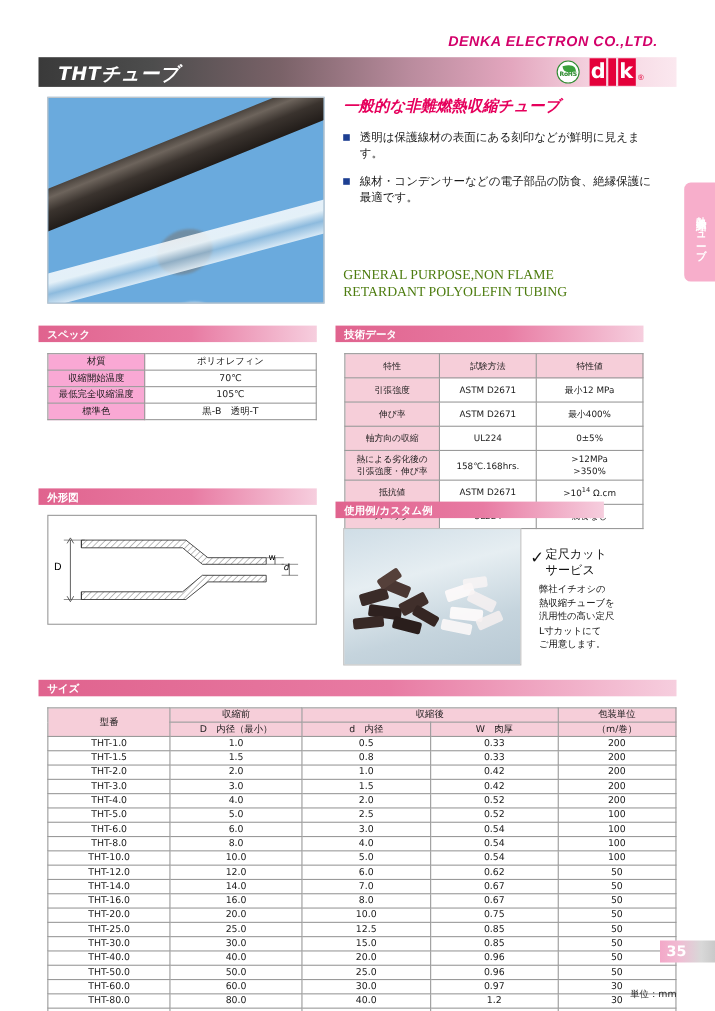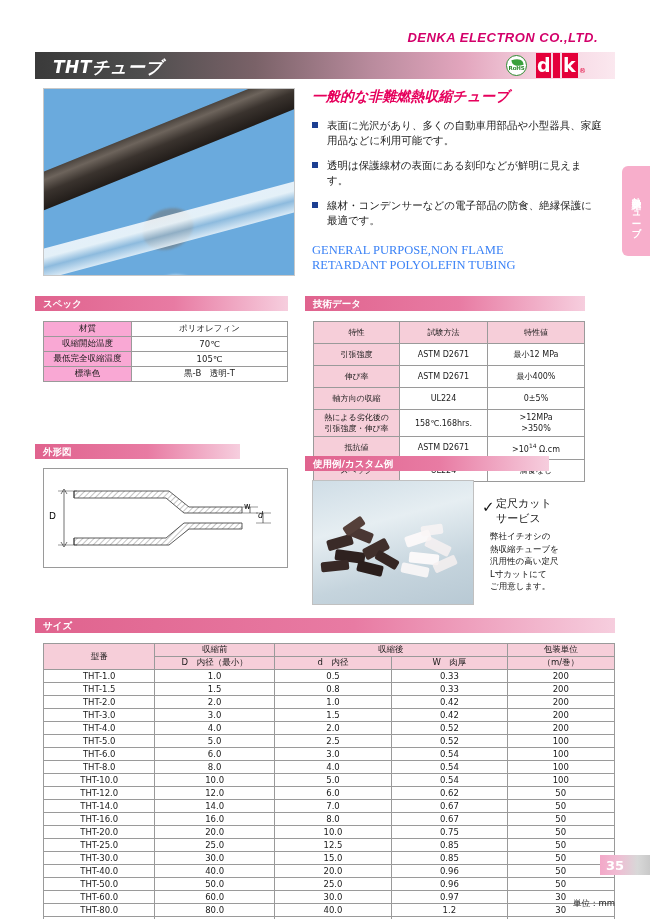--- a/index.html
+++ b/index.html
@@ -117,21 +117,21 @@
     position: absolute; left: 0; top: 4px;
     width: 6px; height: 6px; background: #1d3f92;
   }
   .bullet .tx {
     font-size: 10.5px; line-height: 15px; color: #1a1a1a;
     font-family: "DejaVu Sans", sans-serif;
   }
   .engtitle {
     position: absolute; left: 312px; top: 243px;
     font-family: "Liberation Serif", serif;
-    font-size: 12.5px; line-height: 15px; color: #3b82f6; font-weight: normal;
+    font-size: 12.5px; line-height: 15px; color: #4d7c0f; font-weight: normal;
   }
 
   
   .sidetab {
     position: absolute; right: 0px; top: 166px;
     width: 28px; height: 90px;
     background: #f7aecb;
     border-radius: 6px 0 0 6px;
     display: flex; align-items: center; justify-content: center;
   }
@@ -261,24 +261,20 @@
   <div class="bulge1"></div>
 
   <div class="tube-clear"></div>
   <div class="bulge2"></div>
 
 </div>
 
 <div class="tagline">一般的な非難燃熱収縮チューブ</div>
 
 <div class="bullets">
-  <div class="bullet">
-    <div class="sq"></div>
-    <div class="tx">表面に光沢があり、多くの自動車用部品や小型器具、家庭用品などに利用可能です。</div>
-  </div>
   <div class="bullet">
     <div class="sq"></div>
     <div class="tx">透明は保護線材の表面にある刻印などが鮮明に見えます。</div>
   </div>
   <div class="bullet">
     <div class="sq"></div>
     <div class="tx">線材・コンデンサーなどの電子部品の防食、絶縁保護に最適です。</div>
   </div>
 </div>
 
@@ -357,21 +353,21 @@
       <td><span>&gt;10</span><sup style="font-size:6px;">14</sup> <span>Ω.cm</span></td>
     </tr>
     <tr>
       <td class="c1">スペック</td>
       <td class="c2">UL224</td>
       <td>腐食なし</td>
     </tr>
   </tbody>
 </table>
 
-<div class="sechdr" style="left:35px; top:444px; width:205px;">
+<div class="sechdr" style="left:35px; top:444px; width:253px;">
   <span>外形図</span>
 </div>
 <div class="outline-box">
   <svg width="243" height="98" viewBox="0 0 243 98">
     <defs>
       <pattern id="hatch" patternUnits="userSpaceOnUse" width="4" height="4" patternTransform="rotate(45)">
         <line x1="0" y1="0" x2="0" y2="4" stroke="#555" stroke-width="0.7"></line>
       </pattern>
     </defs>
 

